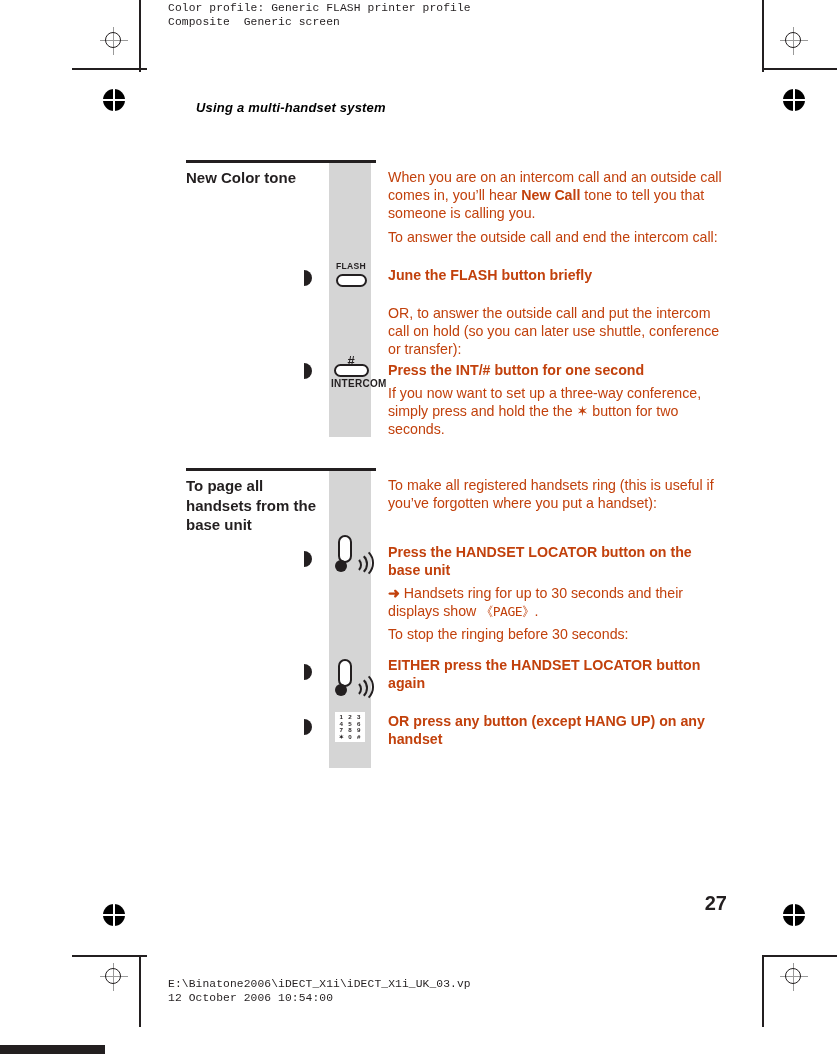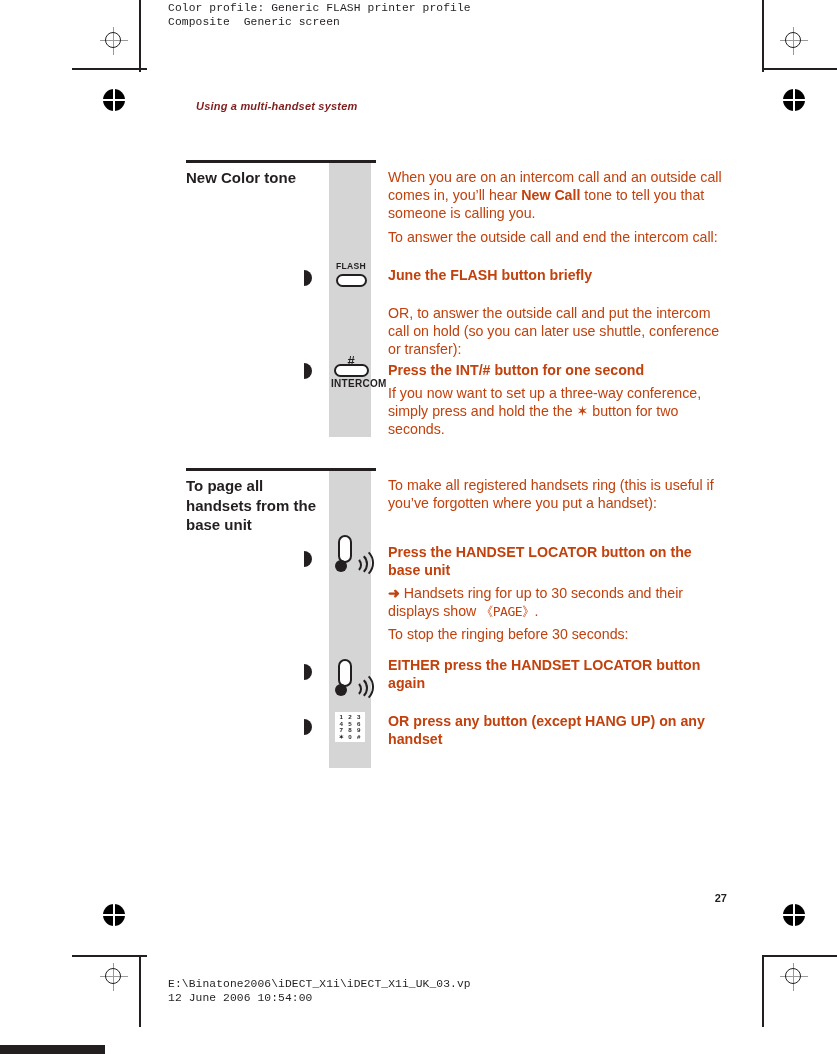--- a/index.html
+++ b/index.html
@@ -77,24 +77,24 @@
     color: #231f20;
     white-space: pre;
     letter-spacing: 0.1px;
   }
 
   
   .running-head {
     position: absolute;
     left: 196px;
     top: 100px;
-    font-size: 11px;
+    font-size: 13px;
     font-weight: bold;
     font-style: italic;
-    color: #7f1d1d;
+    color: #000000;
     letter-spacing: 0.2px;
   }
 
   .section {
     position: absolute;
     left: 186px;
     width: 536px;
   }
   .section-rule {
     position: absolute;
@@ -224,21 +224,21 @@
     font-size: 6.2px;
     font-weight: bold;
     color: #231f20;
     line-height: 1;
   }
 
   .page-number {
     position: absolute;
     right: 110px;
     top: 892px;
-    font-size: 11px;
+    font-size: 20px;
     font-weight: bold;
     color: #231f20;
   }
 
   .black-bar {
     position: absolute;
     left: 0;
     top: 1045px;
     width: 105px;
     height: 9px;
@@ -297,21 +297,21 @@
 <div class="mark-dot" style="left:783px; top:904px;">
   <div class="disc"></div>
   <div class="cv"></div>
   <div class="ch"></div>
 </div>
 
 <div class="prepress-text" style="left:168px; top:2px;">Color profile: Generic FLASH printer profile</div>
 <div class="prepress-text" style="left:168px; top:15.5px;">Composite  Generic screen</div>
 
 <div class="prepress-text" style="left:168px; top:978px;">E:\Binatone2006\iDECT_X1i\iDECT_X1i_UK_03.vp</div>
-<div class="prepress-text" style="left:168px; top:991.5px;">12 June 2006 10:54:00</div>
+<div class="prepress-text" style="left:168px; top:991.5px;">12 October 2006 10:54:00</div>
 
 <div class="black-bar"></div>
 
 <div class="running-head">Using a multi-handset system</div>
 
 <div class="section" style="top:160px;">
   <div class="section-rule"></div>
   <div class="section-title">New Color tone</div>
 
   <div class="art-column" style="left:143px; top:3px; width:42px; height:274px;"></div>

